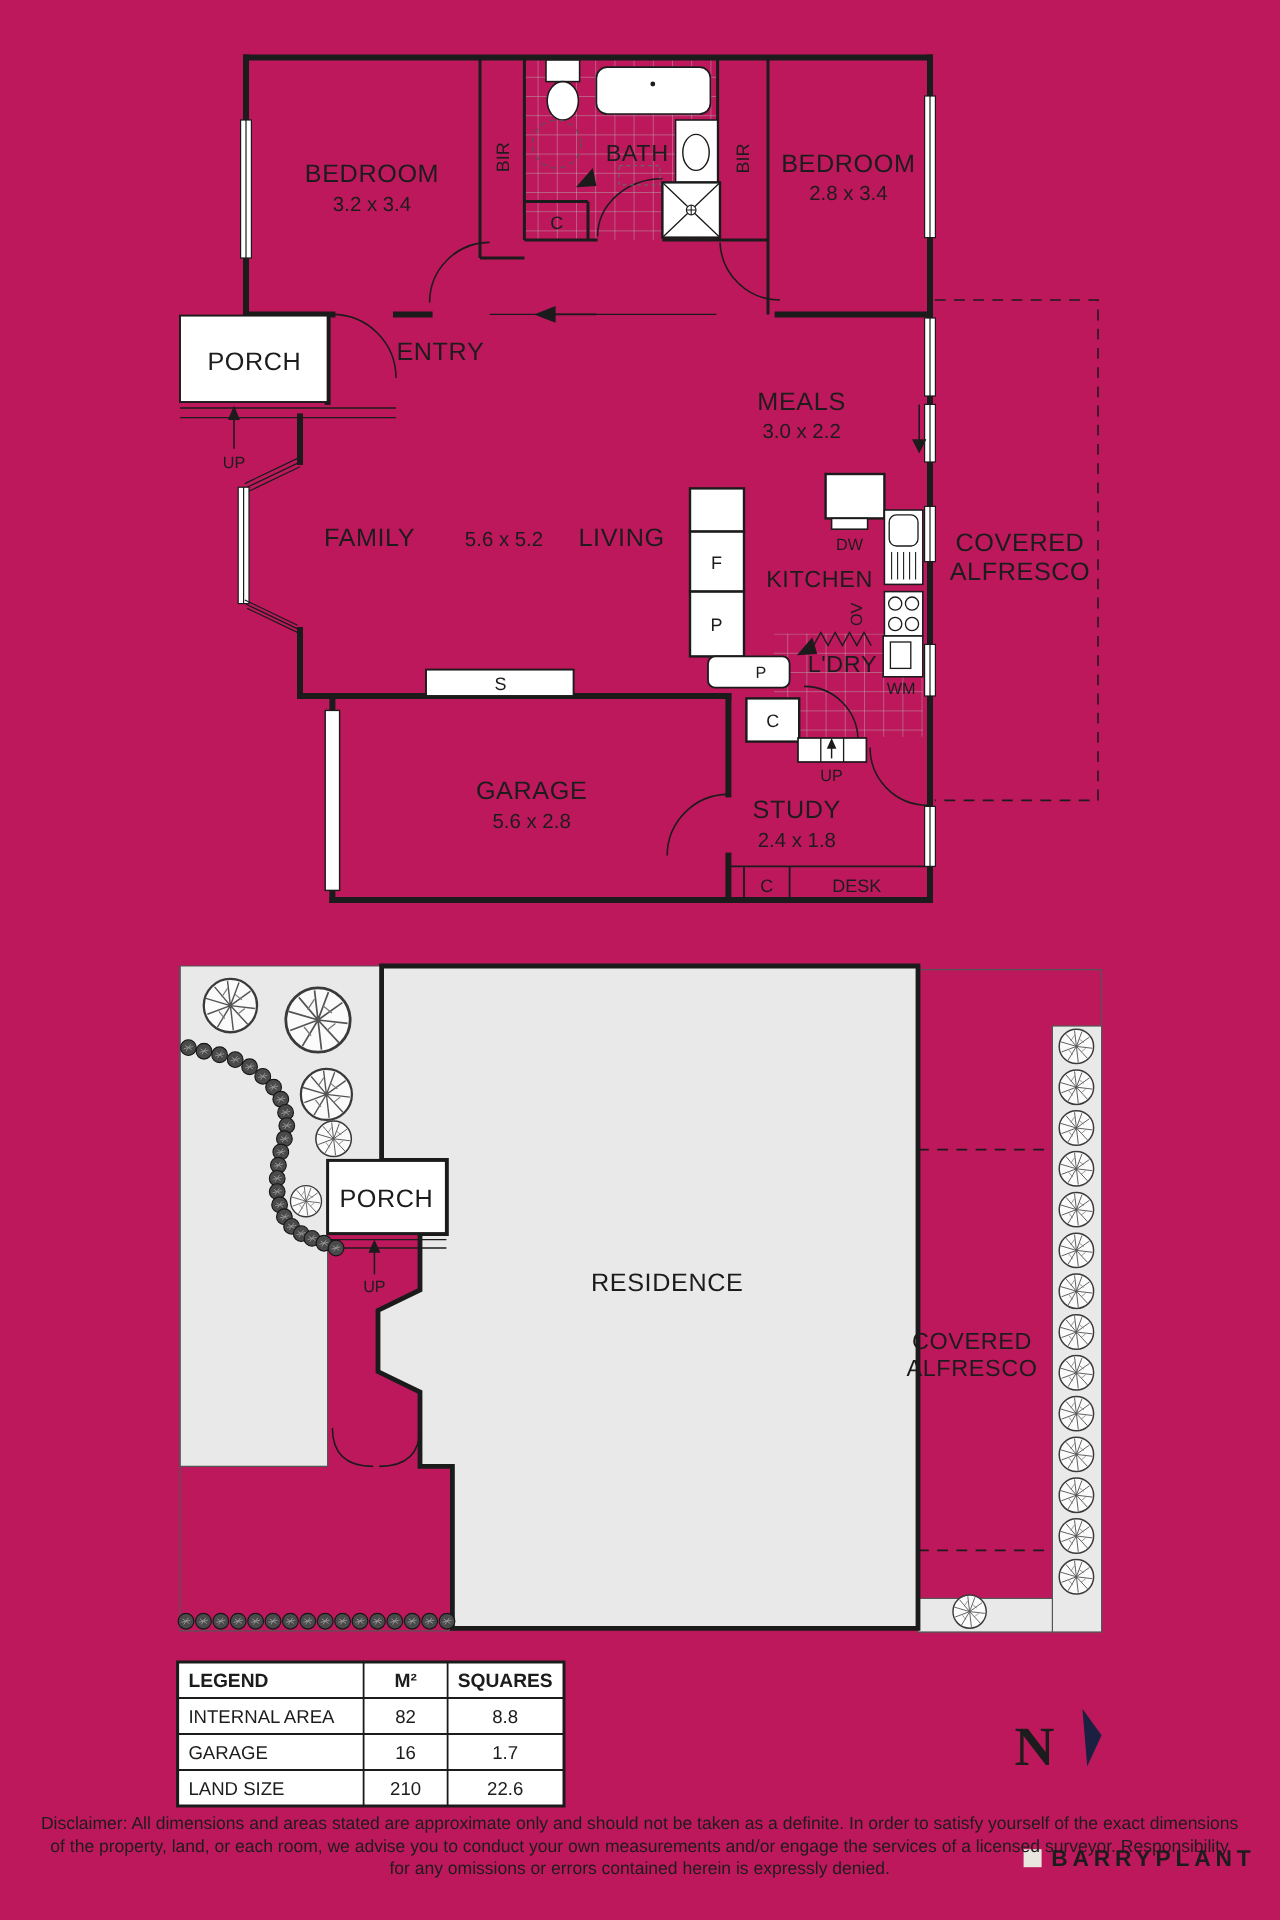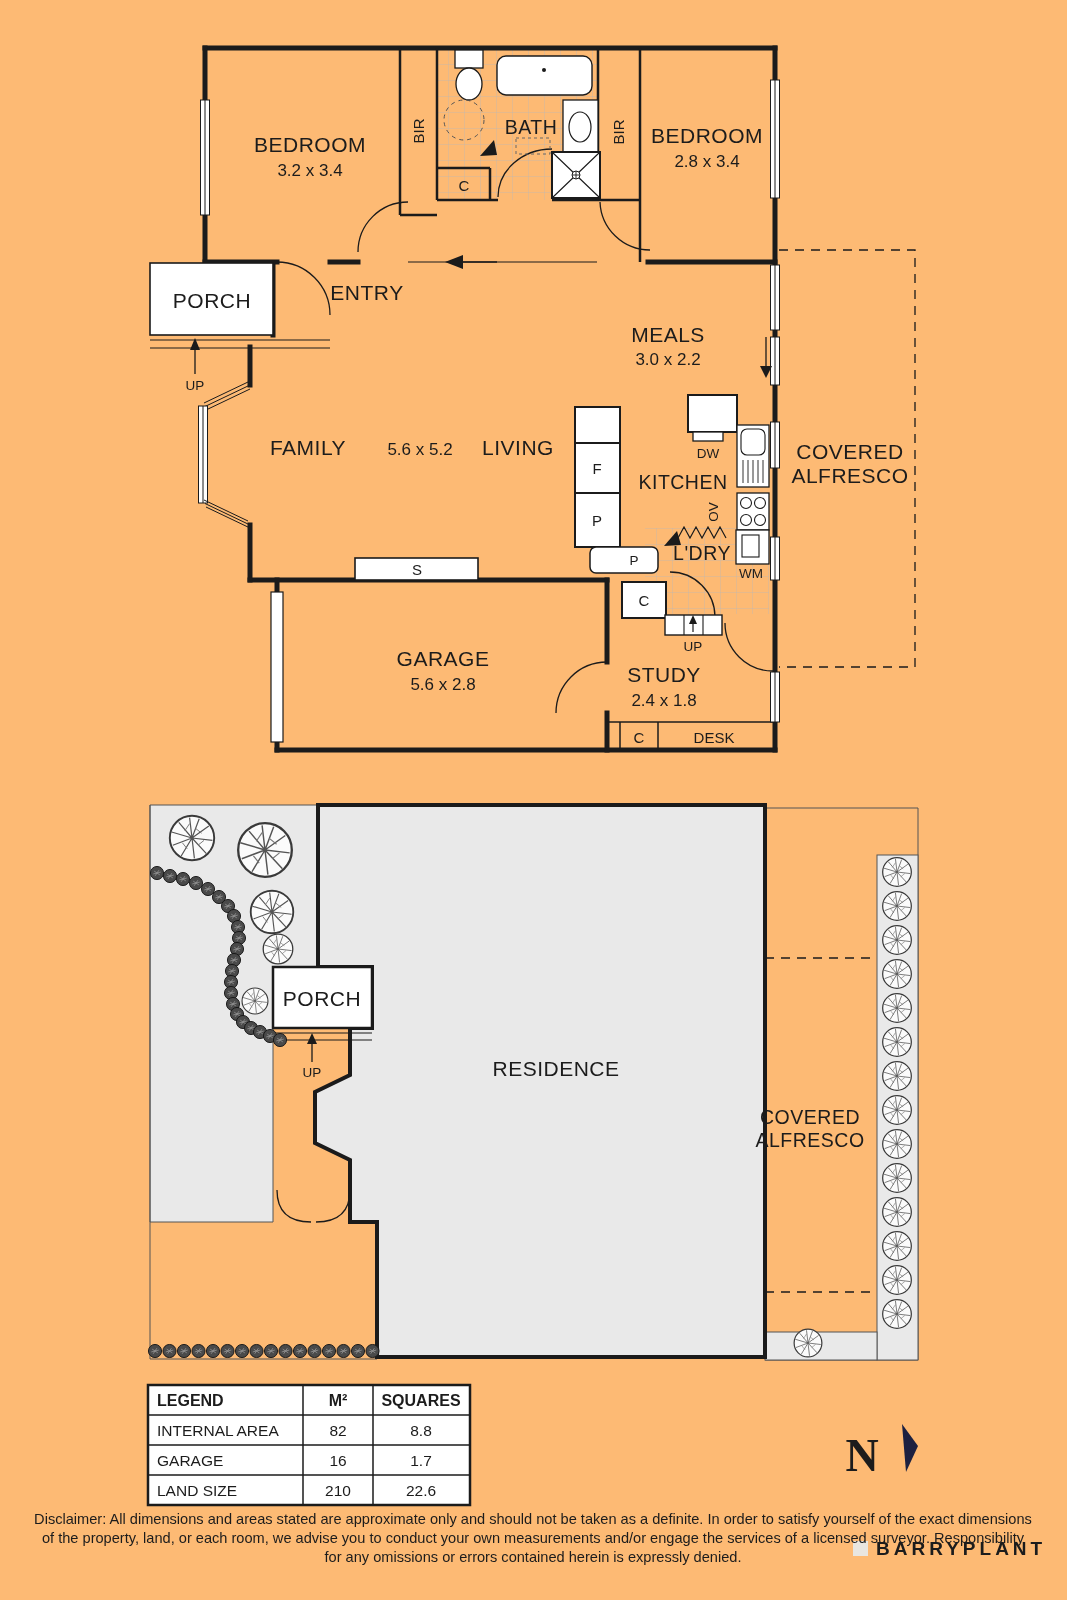--- a/index.html
+++ b/index.html
@@ -1,16 +1,16 @@
 <!DOCTYPE html>
 <html><head>
 <meta charset="utf-8">
 <style>
   html,body{margin:0;padding:0;background:#ffffff;}
-  .page{width:1067px;height:1600px;position:relative;background:#fdba74;}
+  .page{width:1067px;height:1600px;position:relative;background:#be185d;}
   text{font-family:"Liberation Sans",sans-serif;fill:#1c1c1c;}
   .ctr{text-anchor:middle;}
   .room{font-size:21px;letter-spacing:.5px;}
   .dims{font-size:17px;}
   .mid{font-size:19.5px;letter-spacing:.5px;}
   .small{font-size:15px;}
   .tiny{font-size:13.5px;}
   .legend-h{font-size:16px;font-weight:bold;}
   .legend-c{font-size:15.5px;}
   .disc{font-size:14.6px;}

